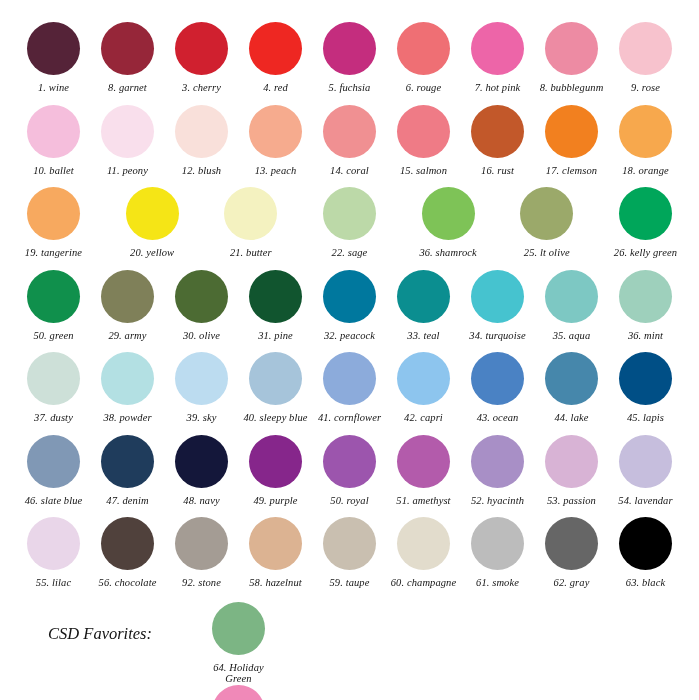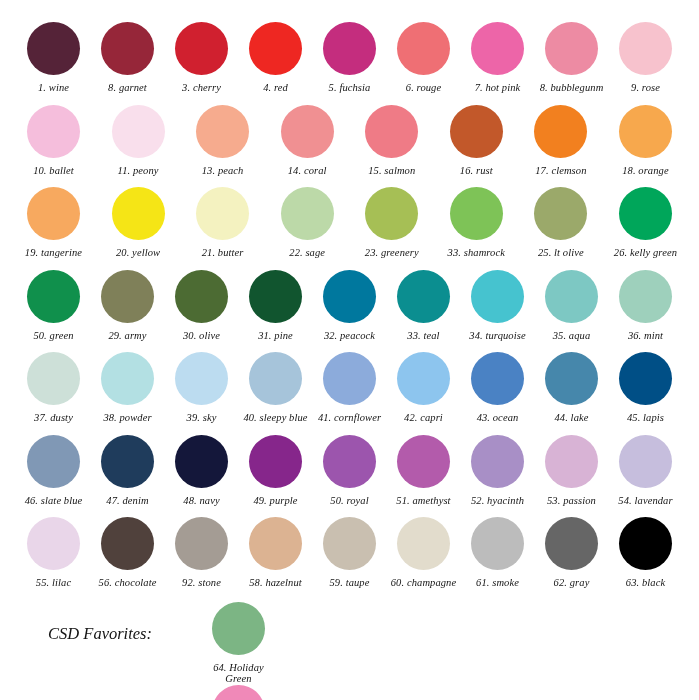--- a/index.html
+++ b/index.html
@@ -126,20 +126,24 @@
       <div class="swatch-row">
         <div class="swatch-cell">
           <span class="swatch-dot" style="background-color: rgb(245, 190, 220);"></span>
           <div class="swatch-label">10. ballet</div>
         </div>
         <div class="swatch-cell">
           <span class="swatch-dot" style="background-color: rgb(249, 223, 236);"></span>
           <div class="swatch-label">11. peony</div>
         </div>
         <div class="swatch-cell">
+          <span class="swatch-dot" style="background-color: rgb(249, 224, 218);"></span>
+          <div class="swatch-label">12. blush</div>
+        </div>
+        <div class="swatch-cell">
           <span class="swatch-dot" style="background-color: rgb(246, 171, 142);"></span>
           <div class="swatch-label">13. peach</div>
         </div>
         <div class="swatch-cell">
           <span class="swatch-dot" style="background-color: rgb(240, 144, 146);"></span>
           <div class="swatch-label">14. coral</div>
         </div>
         <div class="swatch-cell">
           <span class="swatch-dot" style="background-color: rgb(239, 123, 134);"></span>
           <div class="swatch-label">15. salmon</div>
@@ -168,26 +172,22 @@
         </div>
         <div class="swatch-cell">
           <span class="swatch-dot" style="background-color: rgb(244, 242, 192);"></span>
           <div class="swatch-label">21. butter</div>
         </div>
         <div class="swatch-cell">
           <span class="swatch-dot" style="background-color: rgb(188, 217, 168);"></span>
           <div class="swatch-label">22. sage</div>
         </div>
         <div class="swatch-cell">
-          <span class="swatch-dot" style="background-color: rgb(166, 191, 85);"></span>
-          <div class="swatch-label">23. greenery</div>
-        </div>
-        <div class="swatch-cell">
           <span class="swatch-dot" style="background-color: rgb(126, 195, 87);"></span>
-          <div class="swatch-label">33. shamrock</div>
+          <div class="swatch-label">36. shamrock</div>
         </div>
         <div class="swatch-cell">
           <span class="swatch-dot" style="background-color: rgb(155, 169, 106);"></span>
           <div class="swatch-label">25. lt olive</div>
         </div>
         <div class="swatch-cell">
           <span class="swatch-dot" style="background-color: rgb(0, 166, 90);"></span>
           <div class="swatch-label">26. kelly green</div>
         </div>
       </div>

